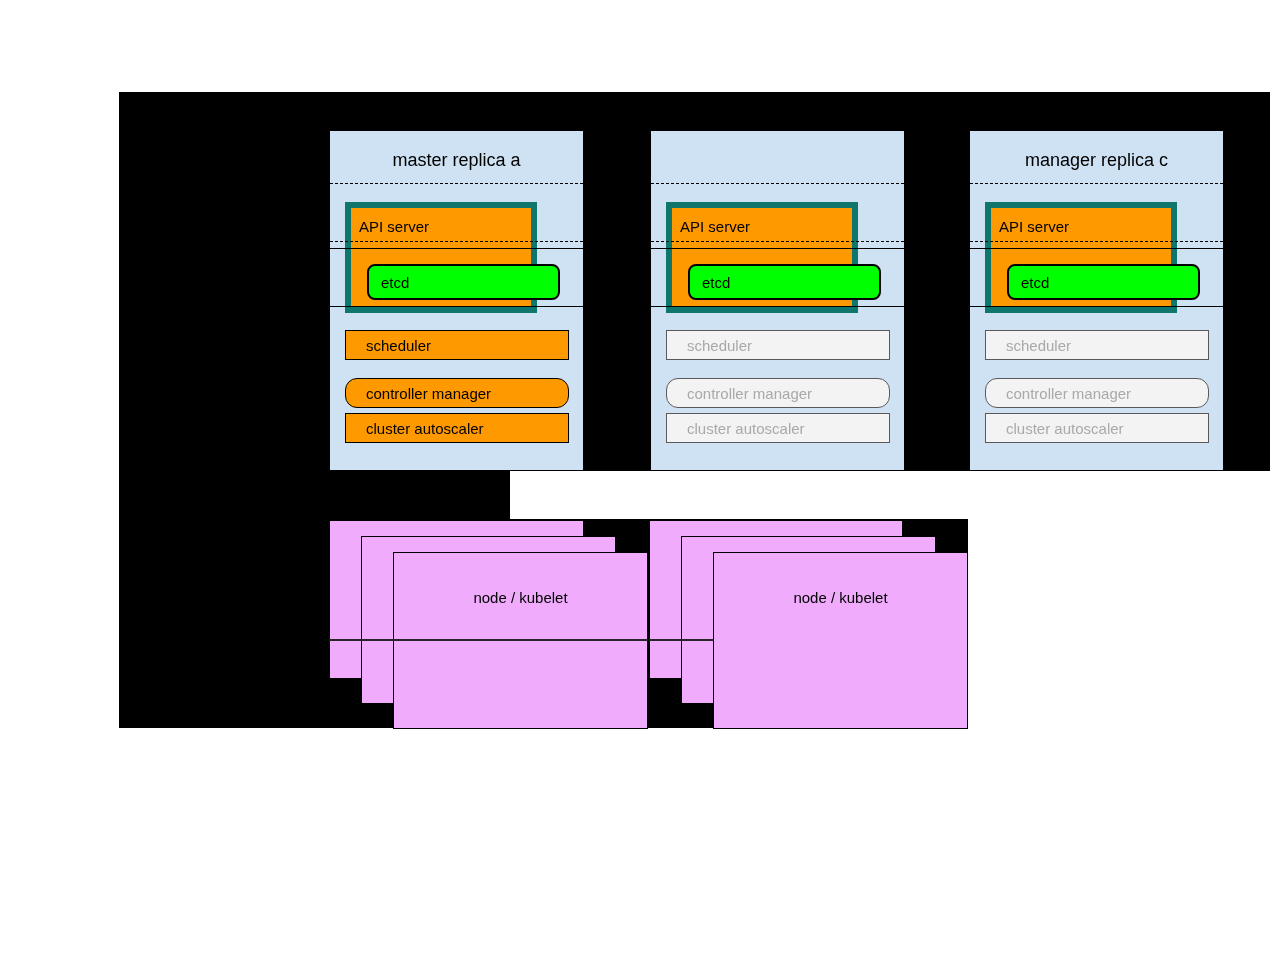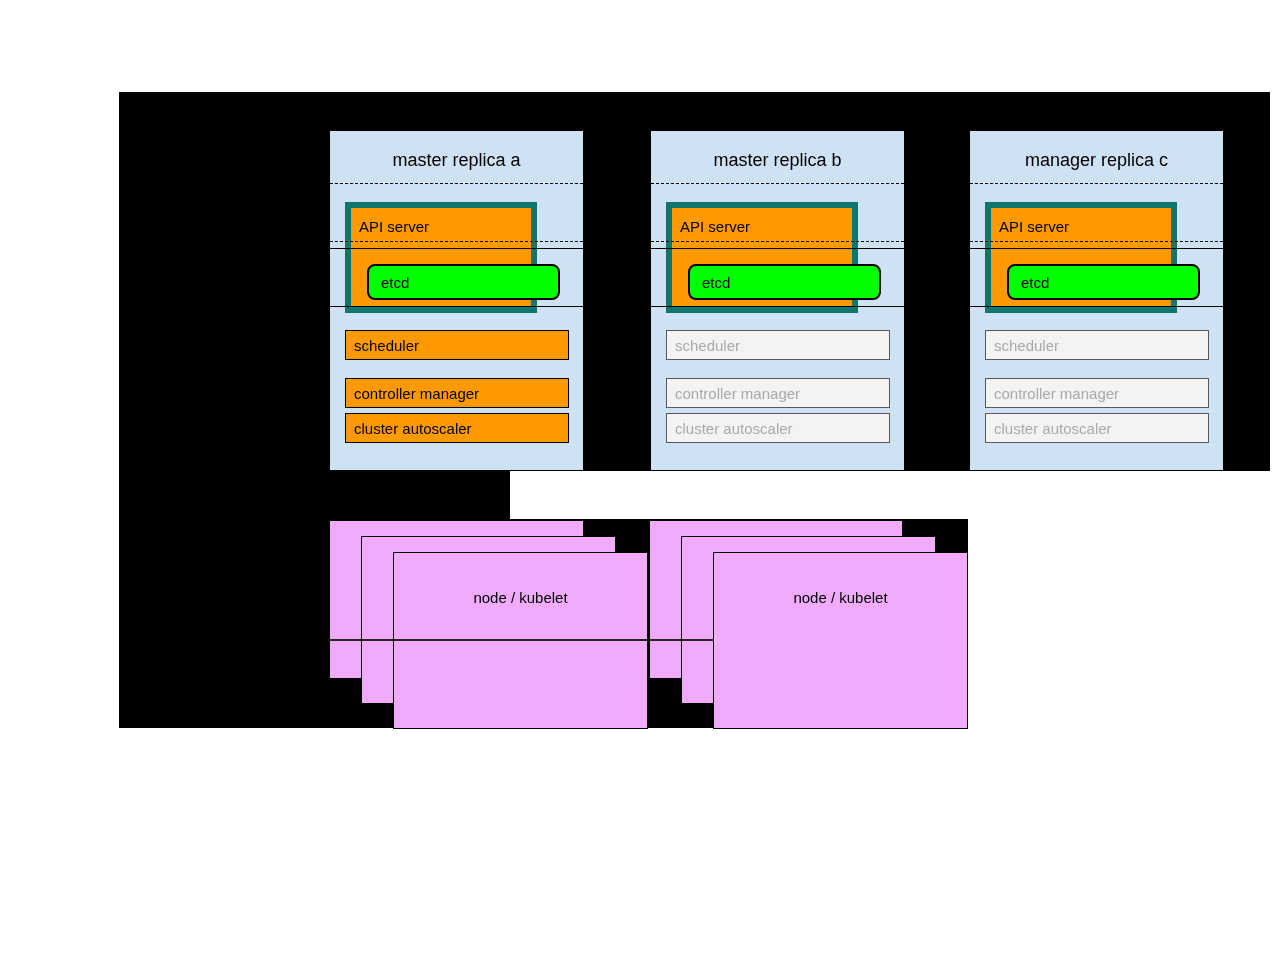--- a/index.html
+++ b/index.html
@@ -30,26 +30,26 @@
     font-size:15px;color:#000;padding-top:3px;
   }
   .etcd-box{
     position:absolute;left:16px;top:56px;width:193px;height:36px;
     background:#00ff00;border:2px solid #000;border-radius:8px;
     display:flex;align-items:center;padding-left:12px;
     font-size:15px;color:#000;z-index:6;
   }
   .item{
     position:absolute;left:15px;width:224px;height:30px;
-    display:flex;align-items:center;padding-left:8px;font-size:15px;
+    display:flex;align-items:center;padding-left:20px;font-size:15px;
   }
   .item.active{background:#ff9900;border:1px solid #000;color:#000;}
   .item.inactive{background:#f3f3f3;border:1px solid #595959;color:#a9a9a9;}
   .item.pos-1{top:199px;}
-  .item.pos-2{top:247px;}
+  .item.pos-2{top:247px;border-radius:12px;}
   .item.pos-3{top:282px;}
   .node-box{position:absolute;background:#f0abfc;border:1px solid #000;}
   .node-label{
     position:absolute;top:0;left:0;right:0;height:88px;
     display:flex;align-items:center;justify-content:center;
     font-size:15px;color:#000;
   }
   .stack-divider{position:absolute;top:639px;height:2px;background:#262626;z-index:3;}
 </style>
 </head>
@@ -68,21 +68,20 @@
   </div>
   <div class="hline-dashed" style="top:110px;"></div>
   <div class="hline-solid" style="top:117px;"></div>
   <div class="hline-solid" style="top:175px;"></div>
   <div class="item active pos-1">scheduler</div>
   <div class="item active pos-2">controller manager</div>
   <div class="item active pos-3">cluster autoscaler</div>
 </div>
 
 <div class="replica" style="left:650px;">
-  <div class="replica-title">master replica b</div>
   <div class="hline-dashed" style="top:52px;"></div>
   <div class="api-box">
     <div class="api-label">API server</div>
     <div class="etcd-box">etcd</div>
   </div>
   <div class="hline-dashed" style="top:110px;"></div>
   <div class="hline-solid" style="top:117px;"></div>
   <div class="hline-solid" style="top:175px;"></div>
   <div class="item inactive pos-1">scheduler</div>
   <div class="item inactive pos-2">controller manager</div>

